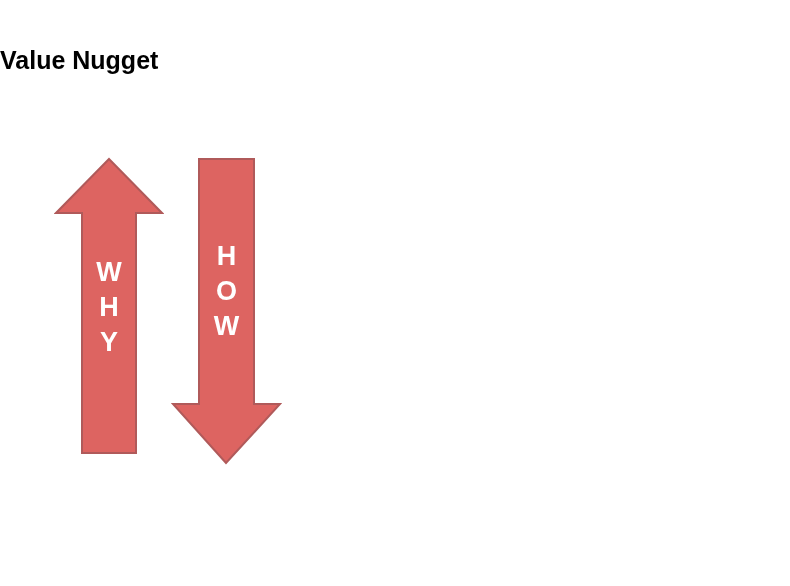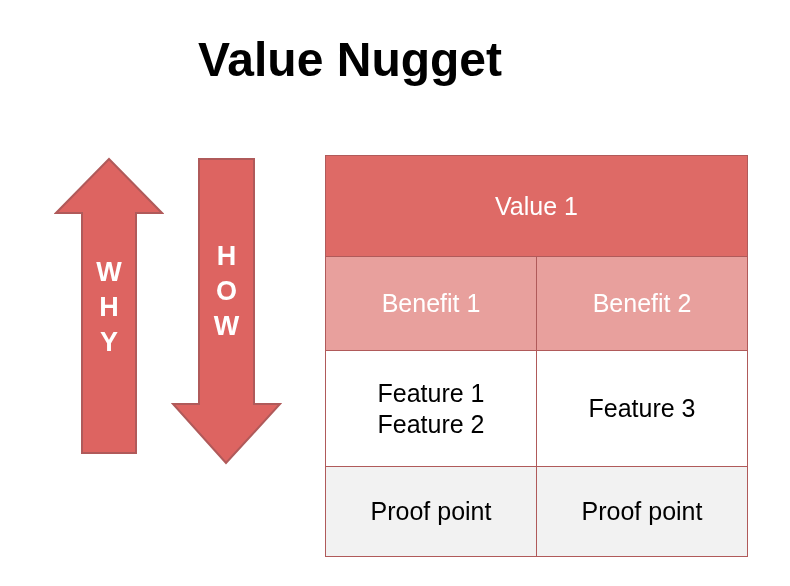--- a/index.html
+++ b/index.html
@@ -23,22 +23,21 @@
     height: 586px;
     background: #ffffff;
   }
 
   
   #title {
     position: absolute;
     left: 0;
     top: 38px;
     width: 700px;
-    text-align: center;
-    font-size: 48px;
+    font-size: 25px;
     font-weight: bold;
     color: #000000;
     letter-spacing: 0px;
     line-height: 44px;
     white-space: nowrap;
   }
 
   
   .arrow-wrap {
     position: absolute;
@@ -142,36 +141,14 @@
     <svg class="arrow-svg" width="111" height="308" viewBox="0 0 111 308">
       <polygon points="28,2 83,2 83,247 109,247 55,306 2,247 28,247" fill="#dd6461" stroke="#b05a5a" stroke-width="2" stroke-linejoin="miter"></polygon>
     </svg>
     <div class="arrow-letters">
       <div>H</div>
       <div>O</div>
       <div>W</div>
     </div>
   </div>
 
-  <table id="value-table">
-    <tbody>
-      <tr>
-        <td class="value-cell" colspan="2">Value 1</td>
-      </tr>
-      <tr>
-        <td class="benefit-cell">Benefit 1</td>
-        <td class="benefit-cell">Benefit 2</td>
-      </tr>
-      <tr>
-        <td class="feature-cell">
-          <div>Feature 1</div>
-          <div>Feature 2</div>
-        </td>
-        <td class="feature-cell">Feature 3</td>
-      </tr>
-      <tr>
-        <td class="proof-cell">Proof point</td>
-        <td class="proof-cell">Proof point</td>
-      </tr>
-    </tbody>
-  </table>
 
 </div>
 
 </body></html>

